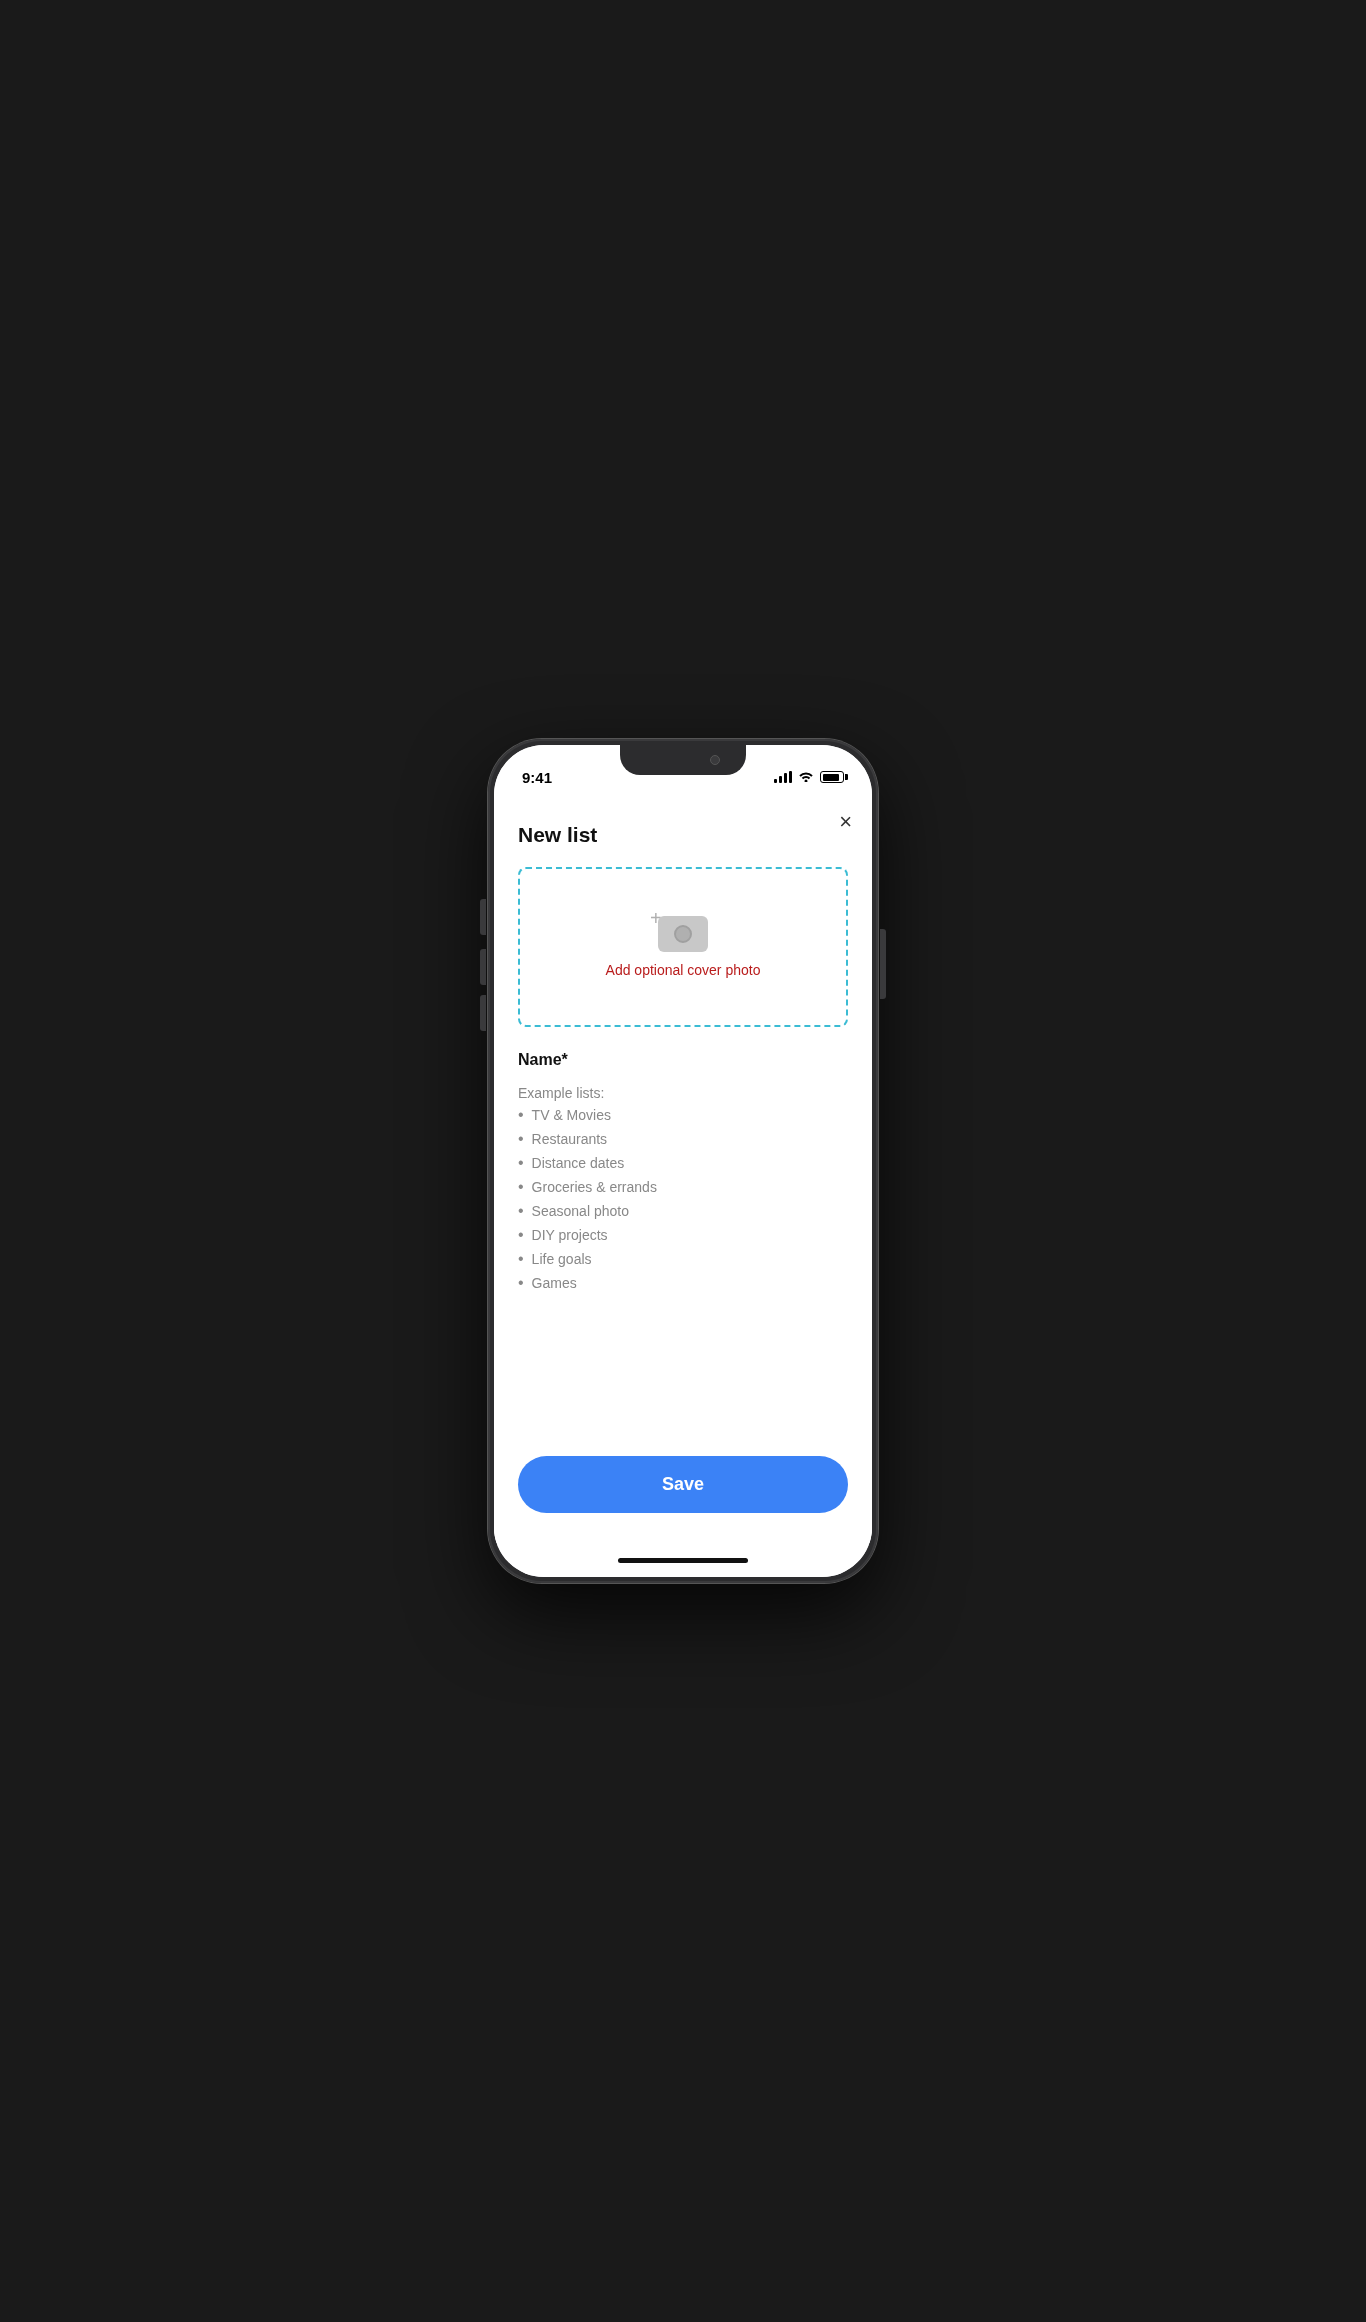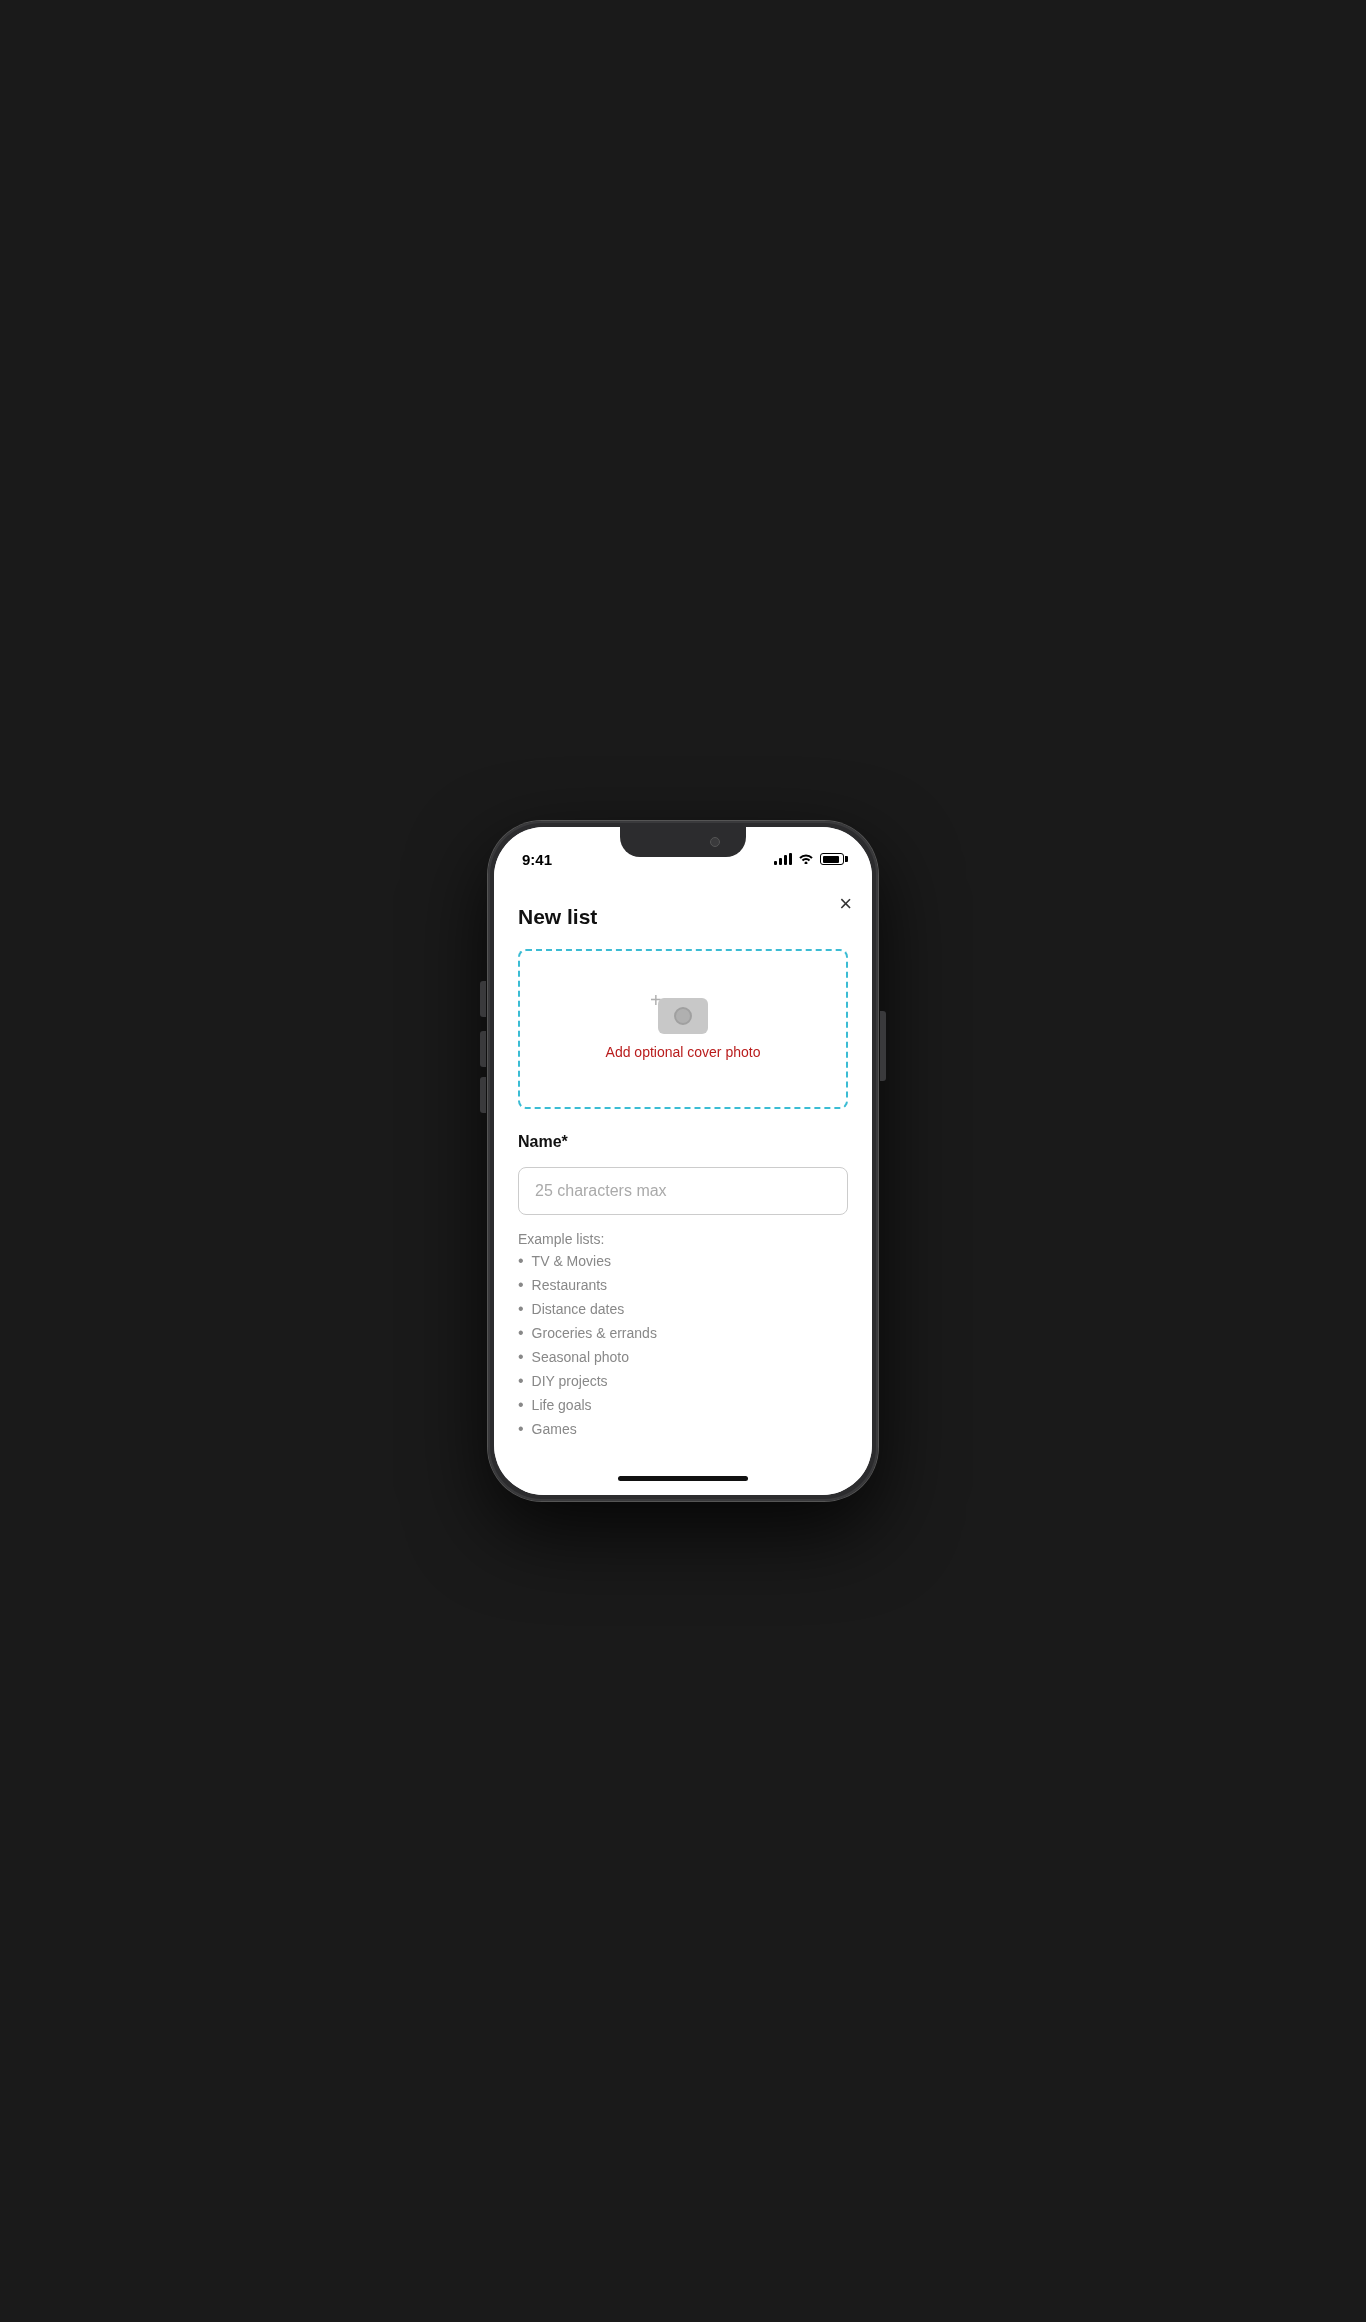--- a/index.html
+++ b/index.html
@@ -8,21 +8,21 @@
       background: #1a1a1a;
       display: flex;
       justify-content: center;
       align-items: center;
       min-height: 100vh;
       font-family: -apple-system, BlinkMacSystemFont, 'Helvetica Neue', Arial, sans-serif;
     }
 
     .phone-outer {
       width: 390px;
-      height: 680px;
+      height: 844px;
       background: #2c2c2e;
       border-radius: 54px;
       padding: 6px;
       box-shadow:
         0 0 0 1px #555,
         0 30px 80px rgba(0,0,0,0.8),
         inset 0 0 0 2px #3a3a3c;
       position: relative;
     }
 
@@ -378,21 +378,20 @@
           <div class="camera-icon-wrap">
             <span class="camera-plus">+</span>
             <div class="camera-body">
               <div class="camera-lens"></div>
             </div>
           </div>
           <span class="cover-photo-label">Add optional cover photo</span>
         </div>
 
         <label class="field-label">Name*</label>
-        <input class="name-input" type="text" placeholder="25 characters max" style="">
 
         <p class="examples-label">Example lists:</p>
         <ul class="examples-list">
         <li>TV &amp; Movies</li>
             <li>Restaurants</li>
             <li>Distance dates</li>
             <li>Groceries &amp; errands</li>
             <li>Seasonal photo</li>
             <li>DIY projects</li>
             <li>Life goals</li>

